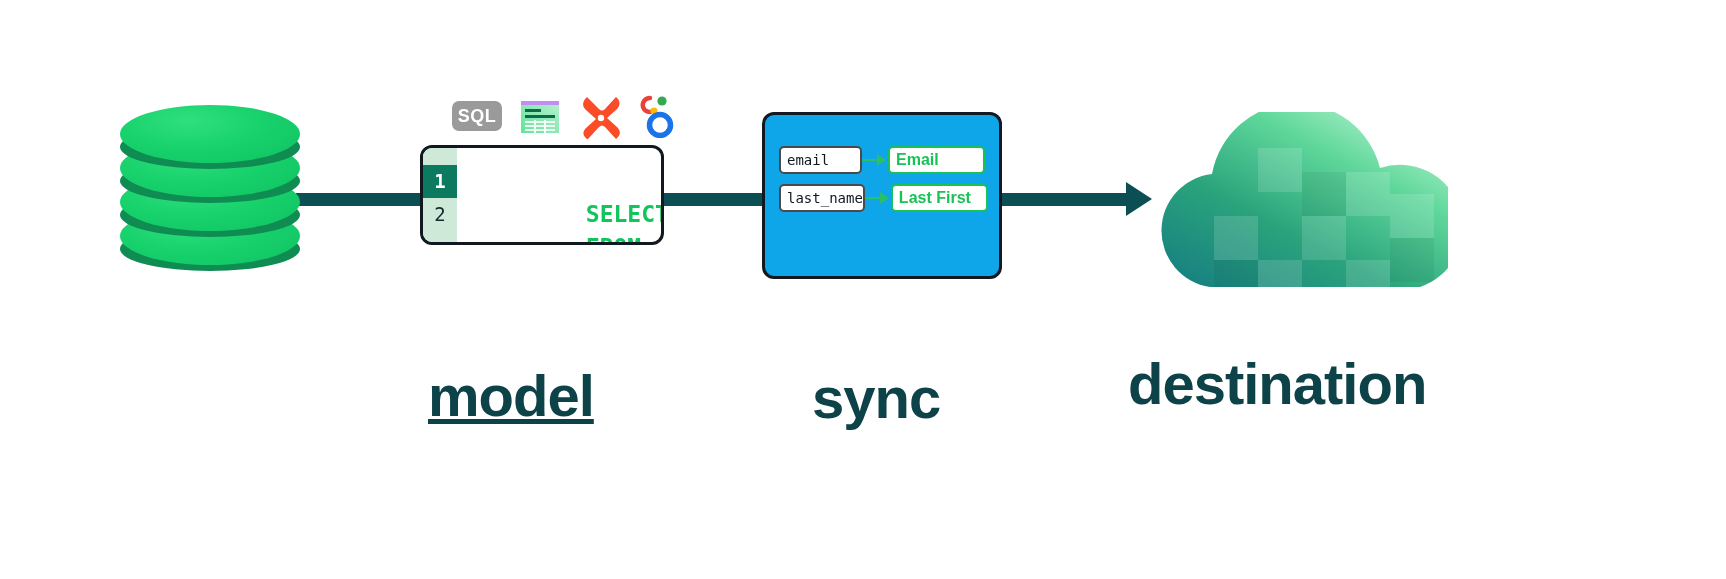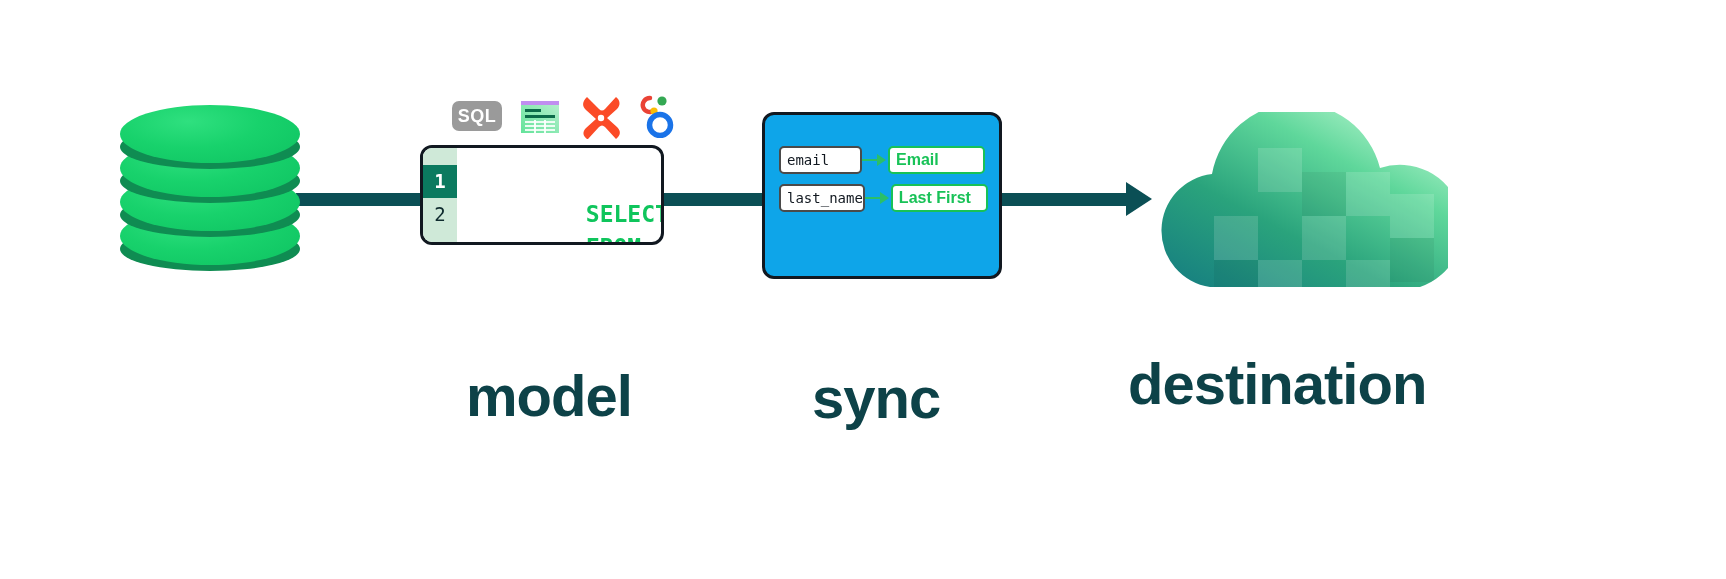--- a/index.html
+++ b/index.html
@@ -348,19 +348,19 @@
       </g>
       <g clip-path="url(#cloudclip)" fill="#000000" opacity="0.05">
         <rect x="154" y="60" width="44" height="44"></rect>
         <rect x="66" y="148" width="44" height="32"></rect>
         <rect x="242" y="126" width="44" height="44"></rect>
       </g>
     </svg>
   </div>
 
 
-  <div class="caption" style="left:466px; top:362px;">model</div>
+  <div class="caption" style="left:428px; top:362px;text-decoration:underline;">model</div>
 
   <div class="caption" style="left:812px; top:364px;">sync</div>
 
   <div class="caption" style="left:1128px; top:350px;">destination</div>
 
 </div>
 
 </body></html>

